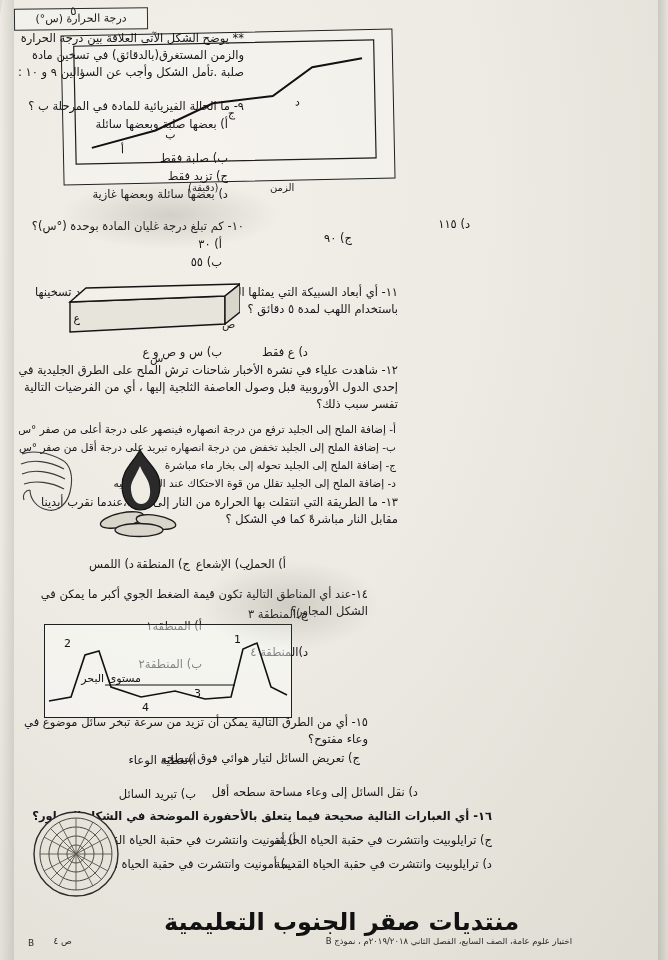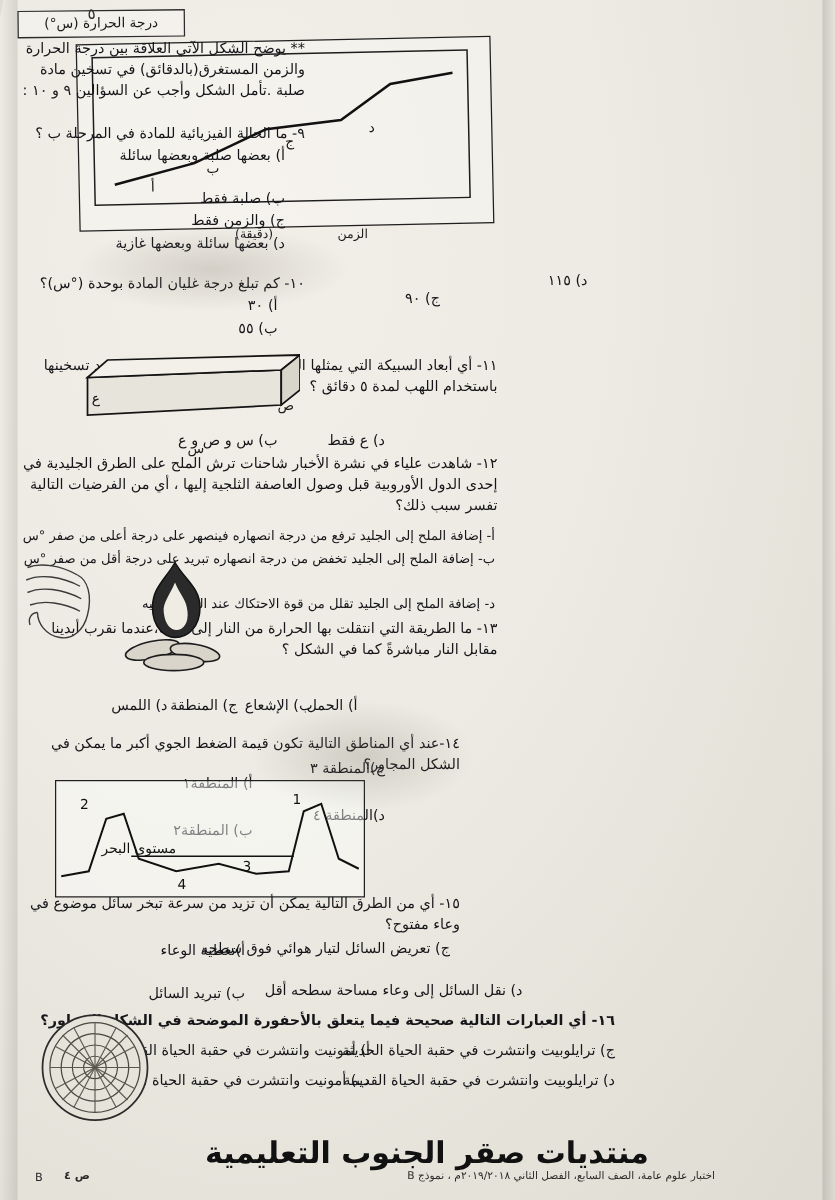--- a/index.html
+++ b/index.html
@@ -137,21 +137,21 @@
       </svg>
     </div>
     <div class="cap" style="left:270px;top:182px;">الزمن</div>
     <div class="cap" style="left:188px;top:182px;">(دقيقة)</div>
 
     <div class="t" style="right:424px;top:30px;width:232px;">** يوضح الشكل الآتي العلاقة بين درجة الحرارة والزمن المستغرق(بالدقائق) في تسخين مادة صلبة .تأمل الشكل وأجب عن السؤالين ٩ و ١٠ :</div>
 
     <div class="t" style="right:424px;top:98px;width:232px;">٩- ما الحالة الفيزيائية للمادة في المرحلة ب ؟</div>
     <div class="t" style="right:440px;top:116px;width:216px;">أ) بعضها صلبة وبعضها سائلة</div>
     <div class="t" style="right:440px;top:150px;width:216px;">ب) صلبة فقط</div>
-    <div class="t" style="right:440px;top:168px;width:216px;">ج) والزمن فقط</div>
+    <div class="t" style="right:440px;top:168px;width:216px;">ج) تزيد فقط</div>
     <div class="t" style="right:440px;top:186px;width:216px;">د) بعضها سائلة وبعضها غازية</div>
 
     <div class="t" style="right:424px;top:218px;width:232px;">١٠- كم تبلغ درجة غليان المادة بوحدة (°س)؟</div>
     <div class="t" style="right:446px;top:236px;">أ) ٣٠</div>
     <div class="t" style="right:446px;top:254px;">ب) ٥٥</div>
     <div class="t" style="right:316px;top:230px;">ج) ٩٠</div>
     <div class="t" style="right:198px;top:216px;">د) ١١٥</div>
 
     <div class="t" style="right:270px;top:272px;width:388px;margin-top:12px;">١١- أي أبعاد السبيكة التي يمثلها الشكل سوف تزداد مع التسخين  عند تسخينها باستخدام اللهب لمدة ٥ دقائق ؟</div>
     <div class="t" style="right:446px;top:308px;">أ) س فقط</div>
@@ -166,20 +166,21 @@
         <polygon points="175,18 190,6 190,34 175,46" fill="#d8d5cb" stroke="#141414" stroke-width="1.4"></polygon>
         <text x="30" y="44" font-size="11" fill="#111" font-family="DejaVu Sans">ع</text>
       </svg>
     </div>
     <div class="cap" style="left:150px;top:352px;font-size:11px;">س</div>
     <div class="cap" style="left:222px;top:318px;font-size:11px;">ص</div>
 
     <div class="t" style="right:270px;top:362px;width:388px;">١٢- شاهدت علياء في نشرة الأخبار شاحنات ترش الملح على الطرق الجليدية في إحدى الدول الأوروبية قبل وصول العاصفة الثلجية إليها ، أي من الفرضيات التالية تفسر سبب ذلك؟</div>
     <div class="t" style="right:272px;top:422px;width:386px;font-size:10.5px;">أ- إضافة الملح إلى الجليد ترفع من درجة انصهاره فينصهر على درجة أعلى من صفر °س</div>
     <div class="t" style="right:272px;top:440px;width:386px;font-size:10.5px;">ب- إضافة الملح إلى الجليد تخفض من درجة انصهاره تبريد على درجة أقل من صفر °س</div>
+    <div class="t" style="right:272px;top:458px;width:386px;font-size:10.5px;">ج- إضافة الملح إلى الجليد تحوله إلى بخار ماء مباشرة</div>
     <div class="t" style="right:272px;top:476px;width:386px;font-size:10.5px;">د- إضافة الملح إلى الجليد تقلل من قوة الاحتكاك عند المشي عليه</div>
 
     <div class="t" style="right:270px;top:494px;width:388px;">١٣- ما الطريقة التي انتقلت بها الحرارة من النار إلى أيدينا،عندما نقرب أيدينا مقابل النار مباشرةً كما في الشكل ؟</div>
     <div class="t" style="right:382px;top:556px;">أ) الحمل</div>
     <div class="t" style="right:418px;top:556px;">ب) الإشعاع</div>
     <div class="t" style="right:478px;top:556px;">ج) المنطقة</div>
     <div class="t" style="right:534px;top:556px;">د) اللمس</div>
 
     <div class="hand-wrap" style="left:18px;top:446px;width:60px;height:70px;">
       <svg viewBox="0 0 60 70" width="60" height="70">
@@ -250,19 +251,19 @@
           <line x1="65" y1="16" x2="31" y2="80"></line>
           <line x1="16" y1="31" x2="80" y2="65"></line>
           <line x1="16" y1="65" x2="80" y2="31"></line>
         </g>
       </svg>
     </div>
 
     <div class="watermark" style="top:908px;padding-left:15px;">منتديات صقر الجنوب التعليمية</div>
 
     <div class="footer-line" style="right:96px;bottom:14px;margin-left:40px;">اختبار علوم عامة، الصف السابع، الفصل الثاني ٢٠١٩/٢٠١٨م ، نموذج B</div>
-    <div class="page-num" style="right:596px;bottom:14px;font-weight:bold;">ص ٤</div>
+    <div class="page-num" style="right:596px;bottom:14px;">ص ٤</div>
     <div class="page-num" style="left:28px;bottom:12px;">B</div>
 
     <div class="smudge" style="left:200px;top:560px;width:180px;height:90px;"></div>
     <div class="smudge" style="left:60px;top:180px;width:220px;height:70px;"></div>
   </div>
 </div>
 
 </body></html>

